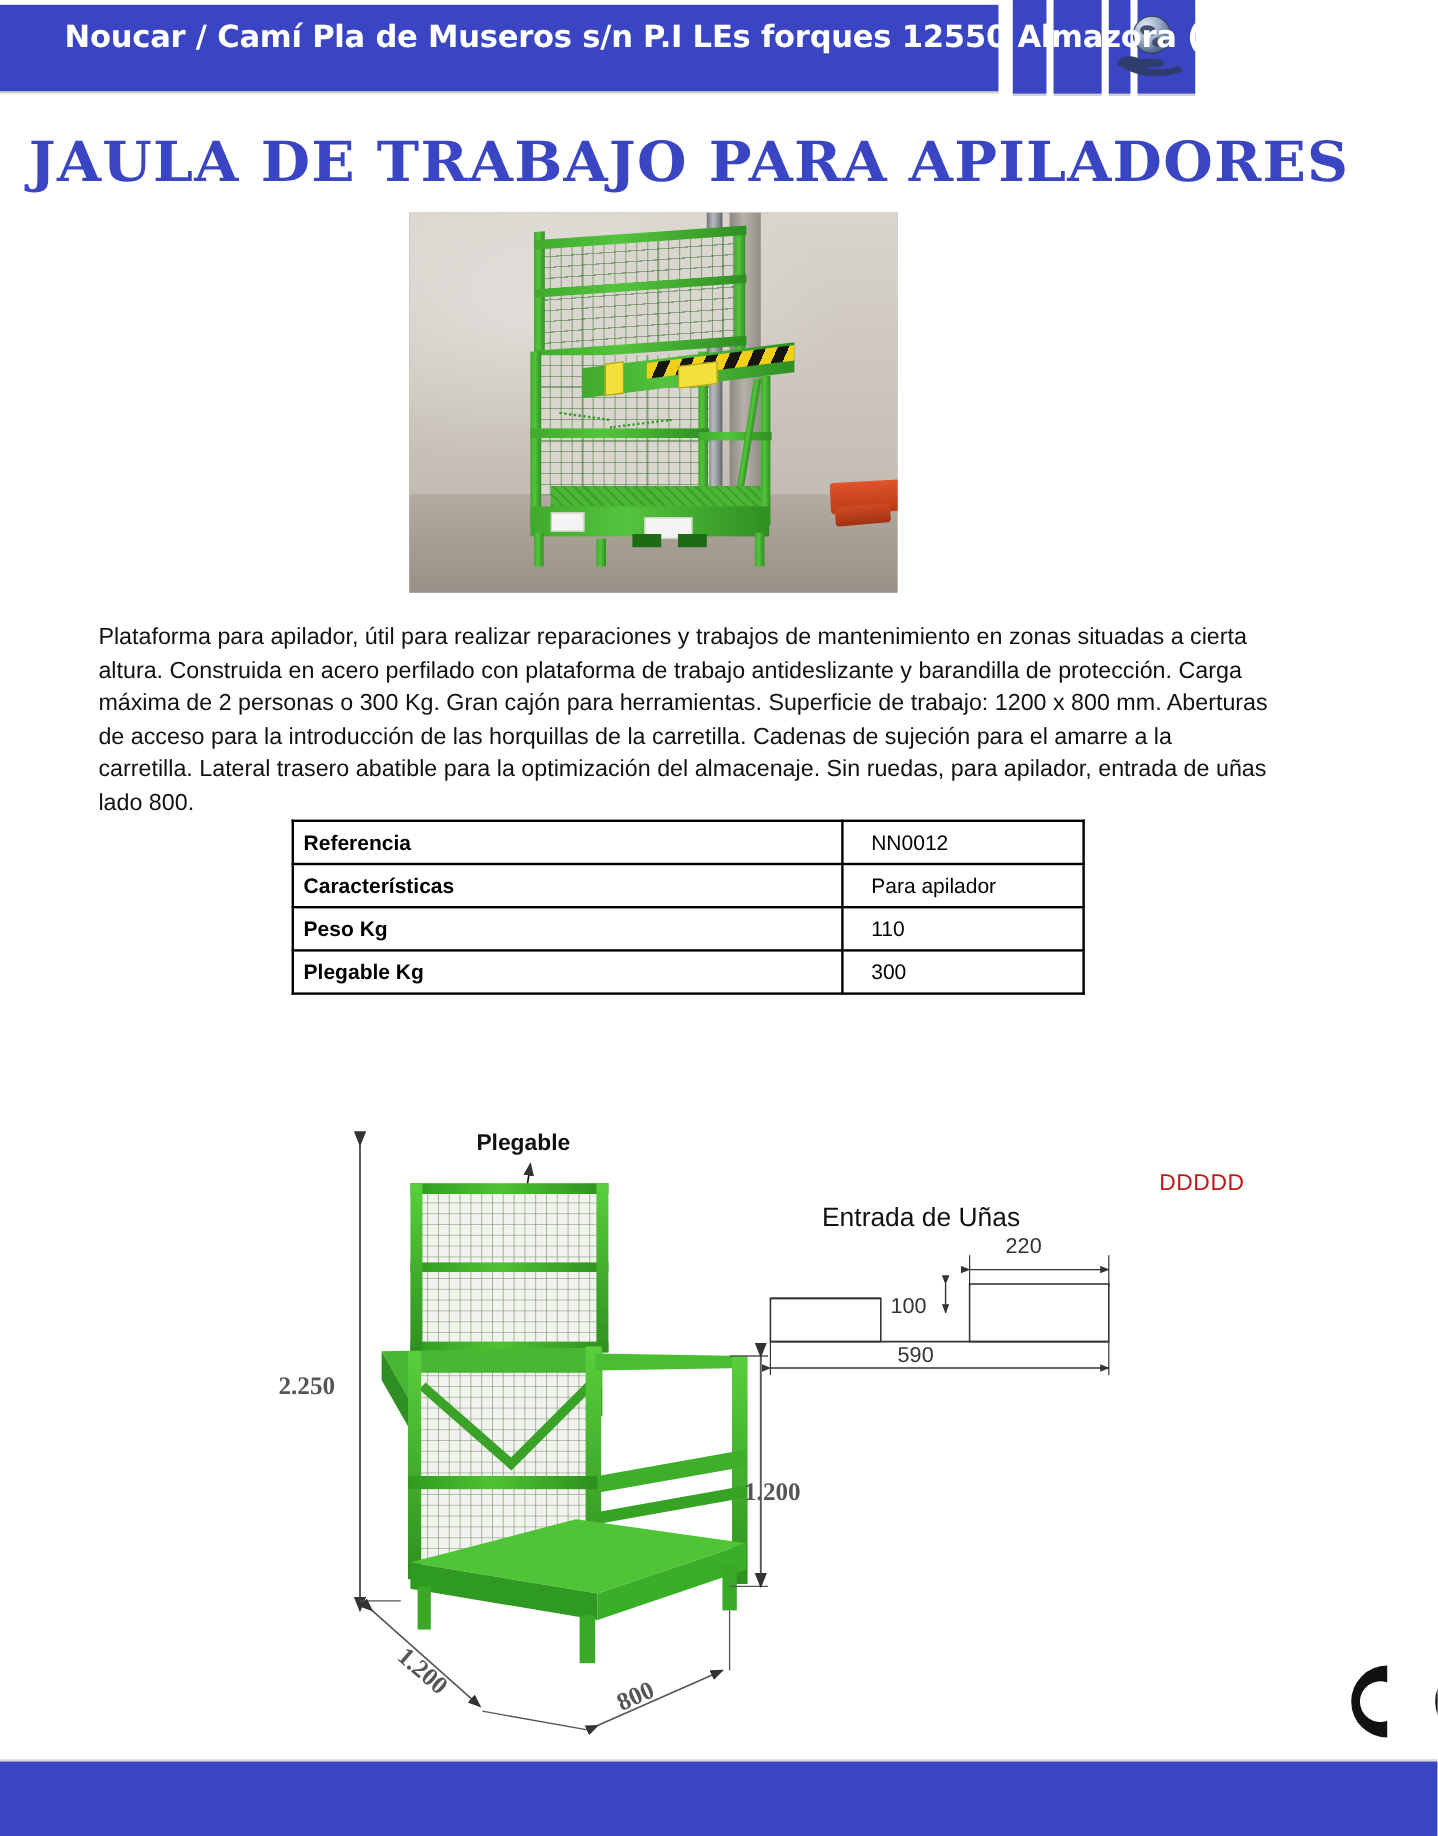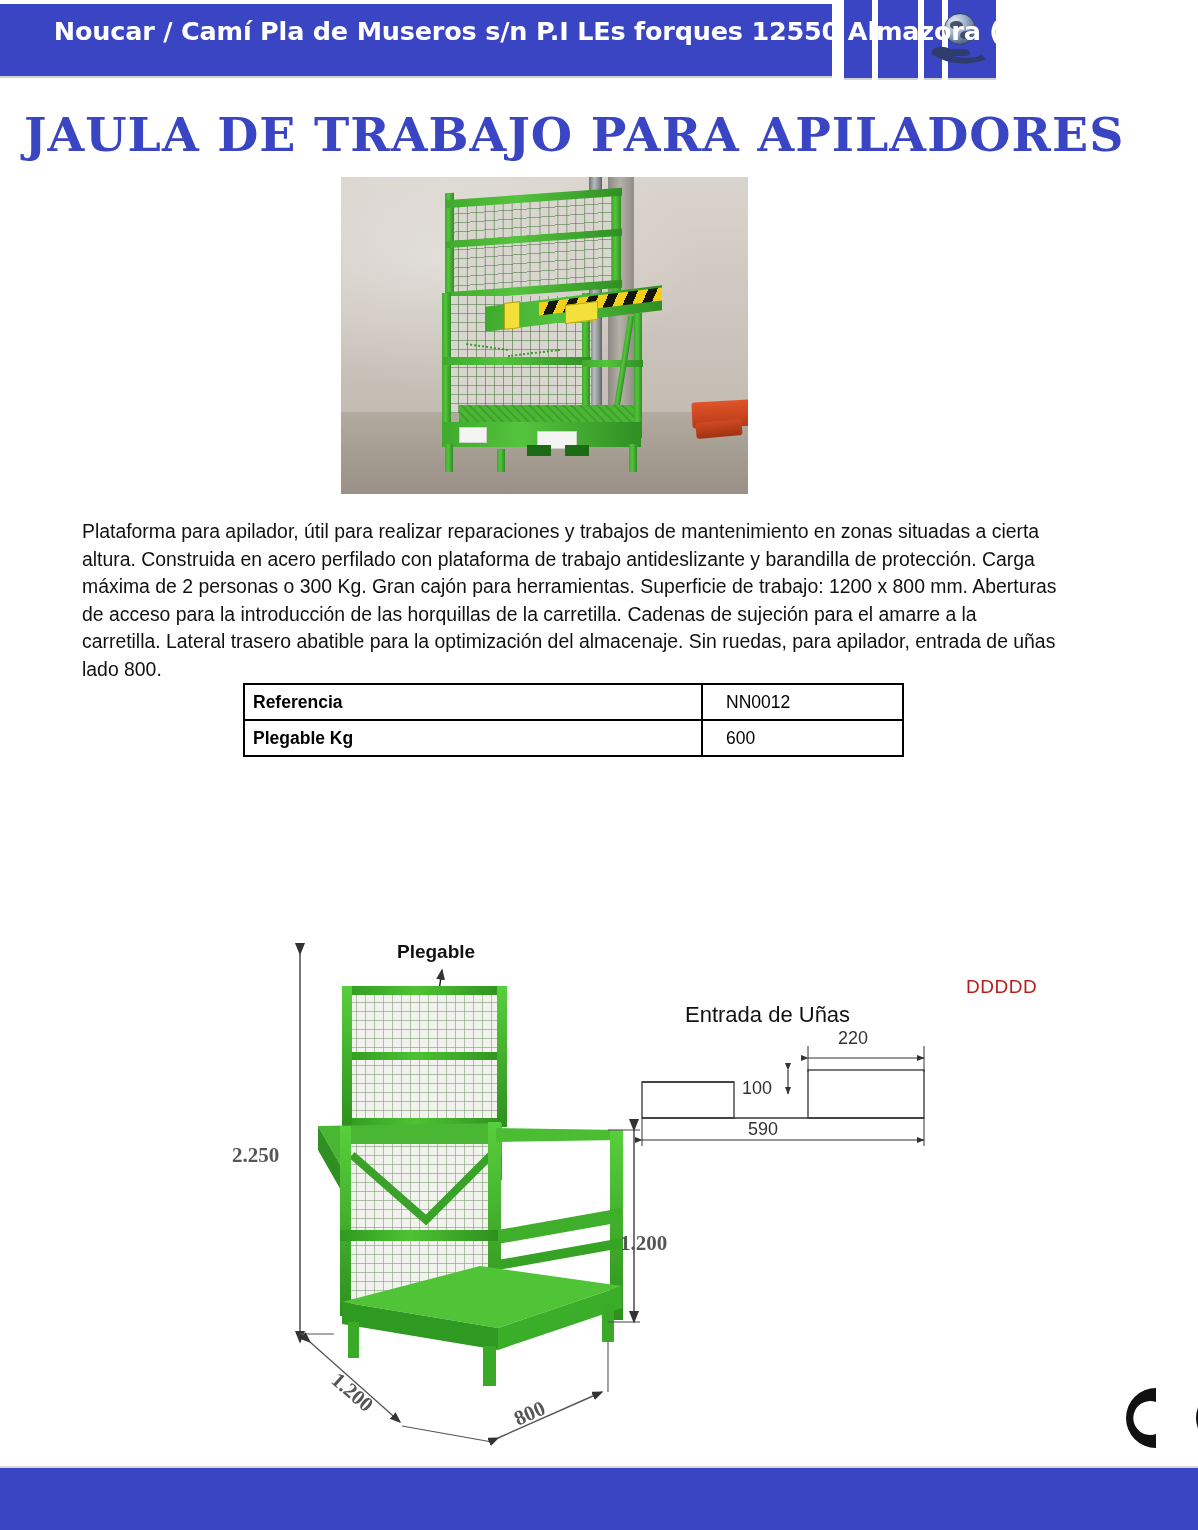--- a/index.html
+++ b/index.html
@@ -167,22 +167,30 @@
 
 <div class="desc">Plataforma para apilador, útil para realizar reparaciones y trabajos de mantenimiento en zonas situadas a cierta altura. Construida en acero perfilado con plataforma de trabajo antideslizante y barandilla de protección. Carga máxima de 2 personas o 300 Kg. Gran cajón para herramientas. Superficie de trabajo: 1200 x 800 mm. Aberturas de acceso para la introducción de las horquillas de la carretilla. Cadenas de sujeción para el amarre a la carretilla. Lateral trasero abatible para la optimización del almacenaje. Sin ruedas, para apilador, entrada de uñas lado 800.</div>
 
 <table class="spec">
   <tbody>
     <tr>
       <td class="k">Referencia</td>
       <td class="v">NN0012</td>
     </tr>
     <tr>
+      <td class="k">Características</td>
+      <td class="v">Para apilador</td>
+    </tr>
+    <tr>
+      <td class="k">Peso Kg</td>
+      <td class="v">110</td>
+    </tr>
+    <tr>
       <td class="k">Plegable Kg</td>
-      <td class="v">600</td>
+      <td class="v">300</td>
     </tr>
   </tbody>
 </table>
 
 <div class="tech">
   <svg width="760" height="530" viewBox="0 0 760 530">
     <defs>
       <marker id="ah" markerWidth="9" markerHeight="9" refX="7" refY="3.2" orient="auto">
         <path d="M0,0 L8,3.2 L0,6.4 z" fill="#333"></path>
       </marker>

